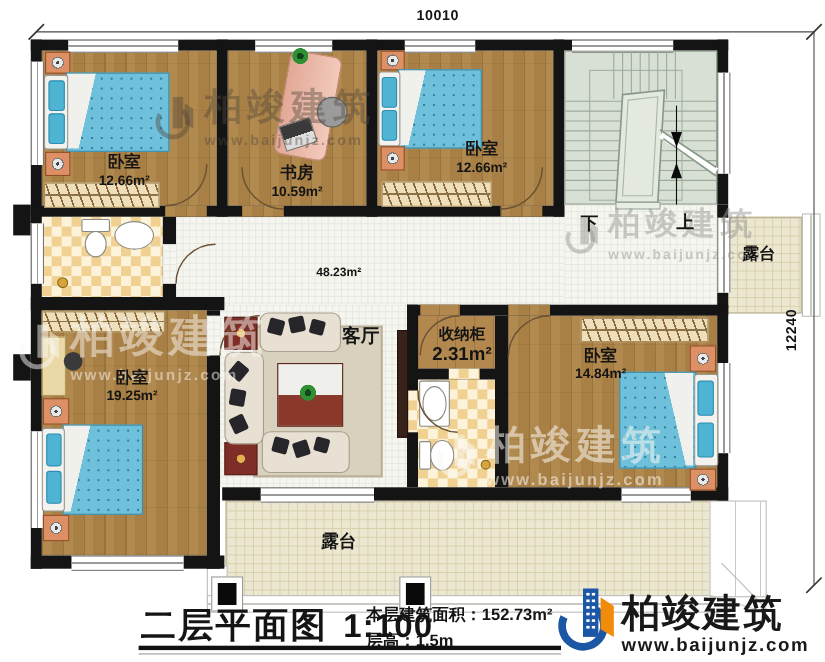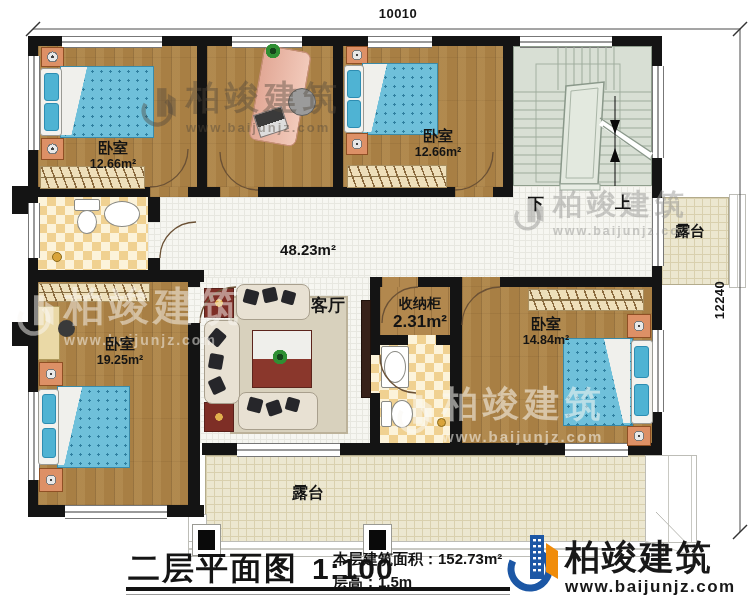--- a/index.html
+++ b/index.html
@@ -319,25 +319,29 @@
     <div style="margin-left:6px">
       <div class="t1" style="font-size:36px">柏竣建筑</div>
       <div class="t2" style="font-size:15px;margin-top:6px">www.baijunjz.com</div>
     </div>
   </div>
 
   <div class="rlabel" style="left:60px;top:140px;width:106px">
     <div>卧室</div>
     <div class="area">12.66m²</div>
   </div>
+  <div class="rlabel" style="left:225px;top:150px;width:90px">
+    <div>书房</div>
+    <div class="area">10.59m²</div>
+  </div>
   <div class="rlabel" style="left:390px;top:128px;width:96px">
     <div>卧室</div>
     <div class="area">12.66m²</div>
   </div>
-  <div class="rlabel" style="left:256px;top:242px;width:104px;font-size:15px">
+  <div class="rlabel" style="left:256px;top:242px;width:104px;font-size:11px">
     <div>48.23m²</div>
   </div>
   <div class="rlabel" style="left:300px;top:296px;width:56px;font-size:17px">
     <div>客厅</div>
   </div>
   <div class="rlabel" style="left:380px;top:296px;width:80px;font-size:14px">
     <div>收纳柜</div>
     <div class="area" style="font-size:17px">2.31m²</div>
   </div>
   <div class="rlabel" style="left:498px;top:316px;width:96px">

